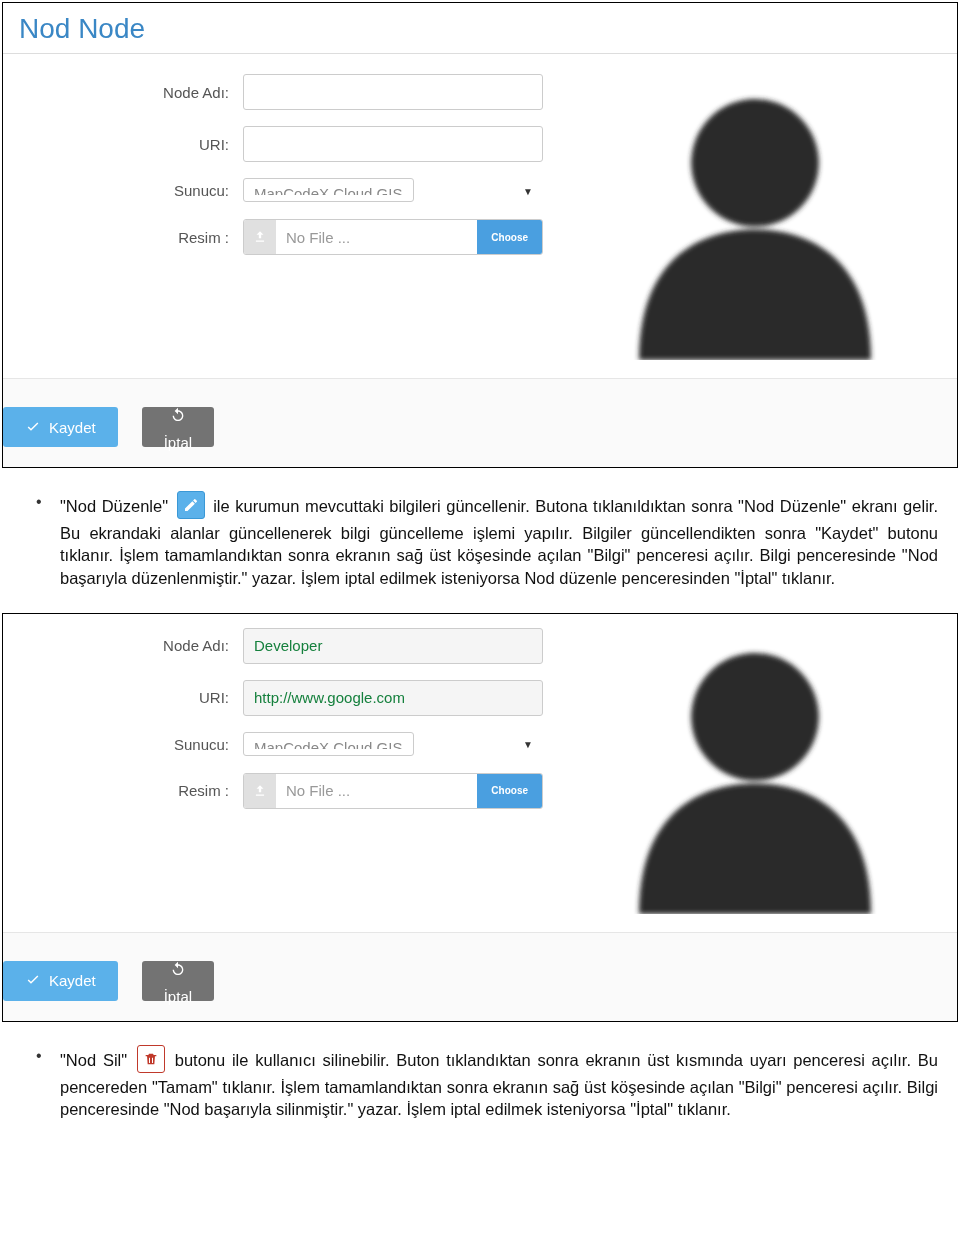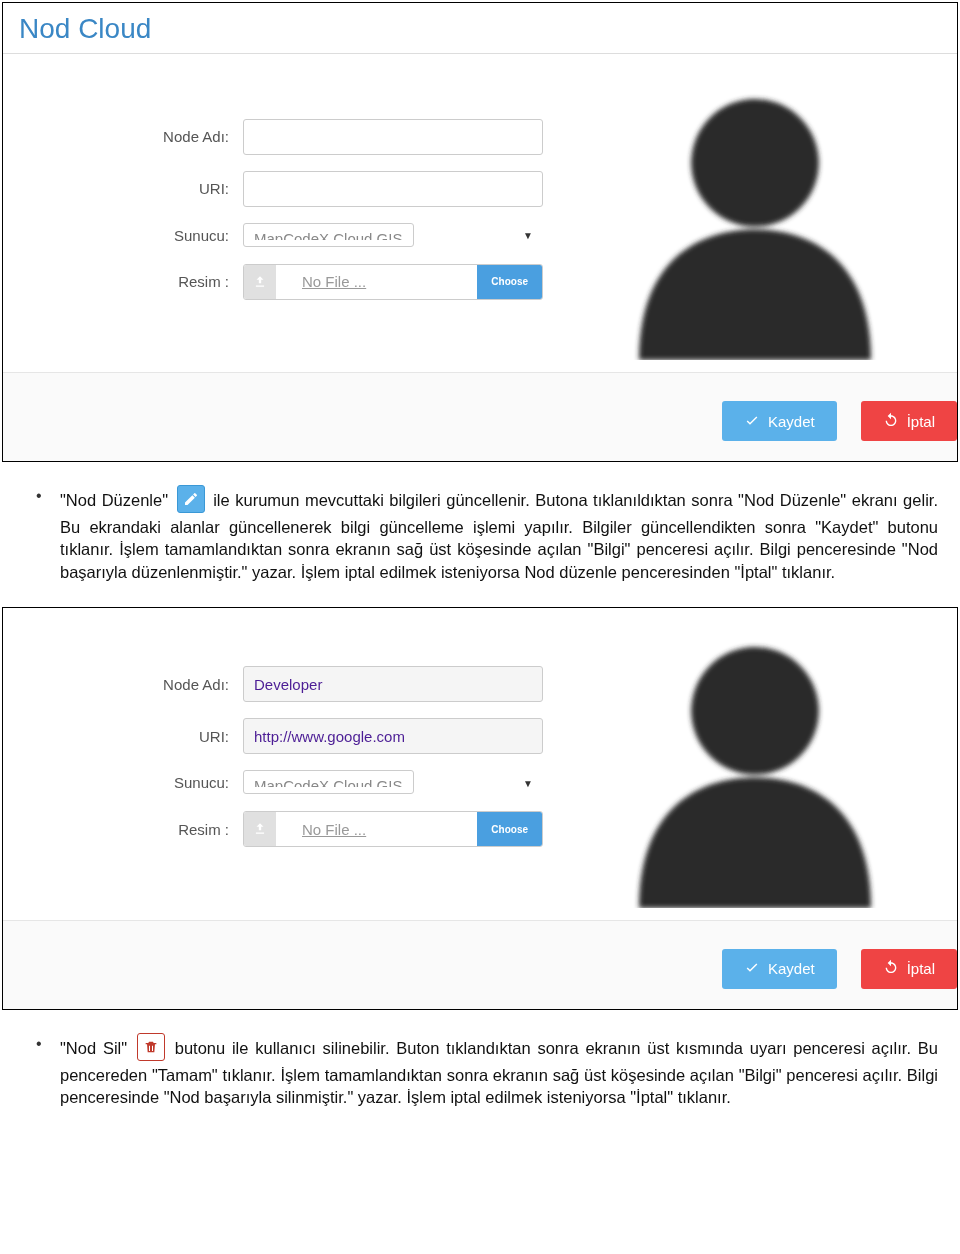--- a/index.html
+++ b/index.html
@@ -20,21 +20,20 @@
     color: #3a87c5;
     font-weight: 300;
     padding: 10px 16px 8px 16px;
     border-bottom: 1px solid #ddd;
     margin-bottom: 6px;
   }
   .panel-body {
     display: flex;
     padding: 8px 30px 12px 30px;
     gap: 40px;
-    align-items: center;
   }
   .form-area {
     flex: 0 0 510px;
     padding-top: 6px;
   }
   .form-row {
     display: flex;
     align-items: center;
     margin-bottom: 16px;
   }
@@ -45,21 +44,21 @@
     color: #555;
     font-size: 15px;
   }
   .text-input {
     flex: 1;
     height: 36px;
     border: 1px solid #ccc;
     border-radius: 3px;
     padding: 0 10px;
     font-size: 15px;
-    color: #4c1d95;
+    color: #15803d;
     background: #fff;
   }
   .text-input.filled {
     background: #f5f5f5;
   }
   .select-input {
     flex: 1;
     height: 24px;
     border: 1px solid #ccc;
     border-radius: 3px;
@@ -98,24 +97,23 @@
     background: #e0e0e0;
     display: flex;
     align-items: center;
     justify-content: center;
     color: #fff;
   }
   .file-text {
     flex: 1;
     display: flex;
     align-items: center;
-    padding: 0 26px;
+    padding: 0 10px;
     color: #999;
     font-size: 15px;
-    text-decoration: underline;
   }
   .choose-btn {
     background: #4a9fe0;
     color: #fff;
     border: none;
     padding: 0 14px;
     font-size: 10px;
     font-weight: bold;
     cursor: pointer;
   }
@@ -128,38 +126,38 @@
   }
   .avatar-svg {
     width: 290px;
     height: 290px;
   }
   .panel-footer {
     border-top: 1px solid #e6e6e6;
     background: #fafafa;
     padding: 28px 0 20px 0;
     display: flex;
-    justify-content: flex-end;
+    justify-content: flex-start;
     gap: 24px;
-    margin-top: 0;
+    margin-top: 6px;
   }
   .btn {
     display: inline-flex;
     align-items: center;
     gap: 8px;
     height: 40px;
     padding: 0 22px;
     border: none;
     border-radius: 3px;
     color: #fff;
     font-size: 15px;
     cursor: pointer;
   }
   .btn-primary { background: #5bb1ea; }
-  .btn-secondary { background: #ef4444; }
+  .btn-secondary { background: #737373; flex-direction: column; }
   .bullet-section {
     padding: 6px 22px 16px 36px;
   }
   .bullet-item {
     position: relative;
     padding-left: 24px;
     margin-bottom: 6px;
   }
   .bullet-dot {
     position: absolute;
@@ -187,21 +185,21 @@
     top: -3px;
   }
   .inline-edit { background: #5bb1ea; border: 1px solid #3a98d6; }
   .inline-delete { background: #fff; border: 1px solid #c0392b; }
   .inline-icon-btn svg { width: 16px; height: 16px; }
 </style>
 </head>
 <body>
 
 <div class="panel">
-  <div class="panel-header">Nod Cloud</div>
+  <div class="panel-header">Nod Node</div>
   <div class="panel-body">
     <div class="form-area">
 
       <div class="form-row">
         <div class="form-label">Node Adı:</div>
         <input class="text-input" value="" style="">
       </div>
 
       <div class="form-row">
         <div class="form-label">URI:</div>

